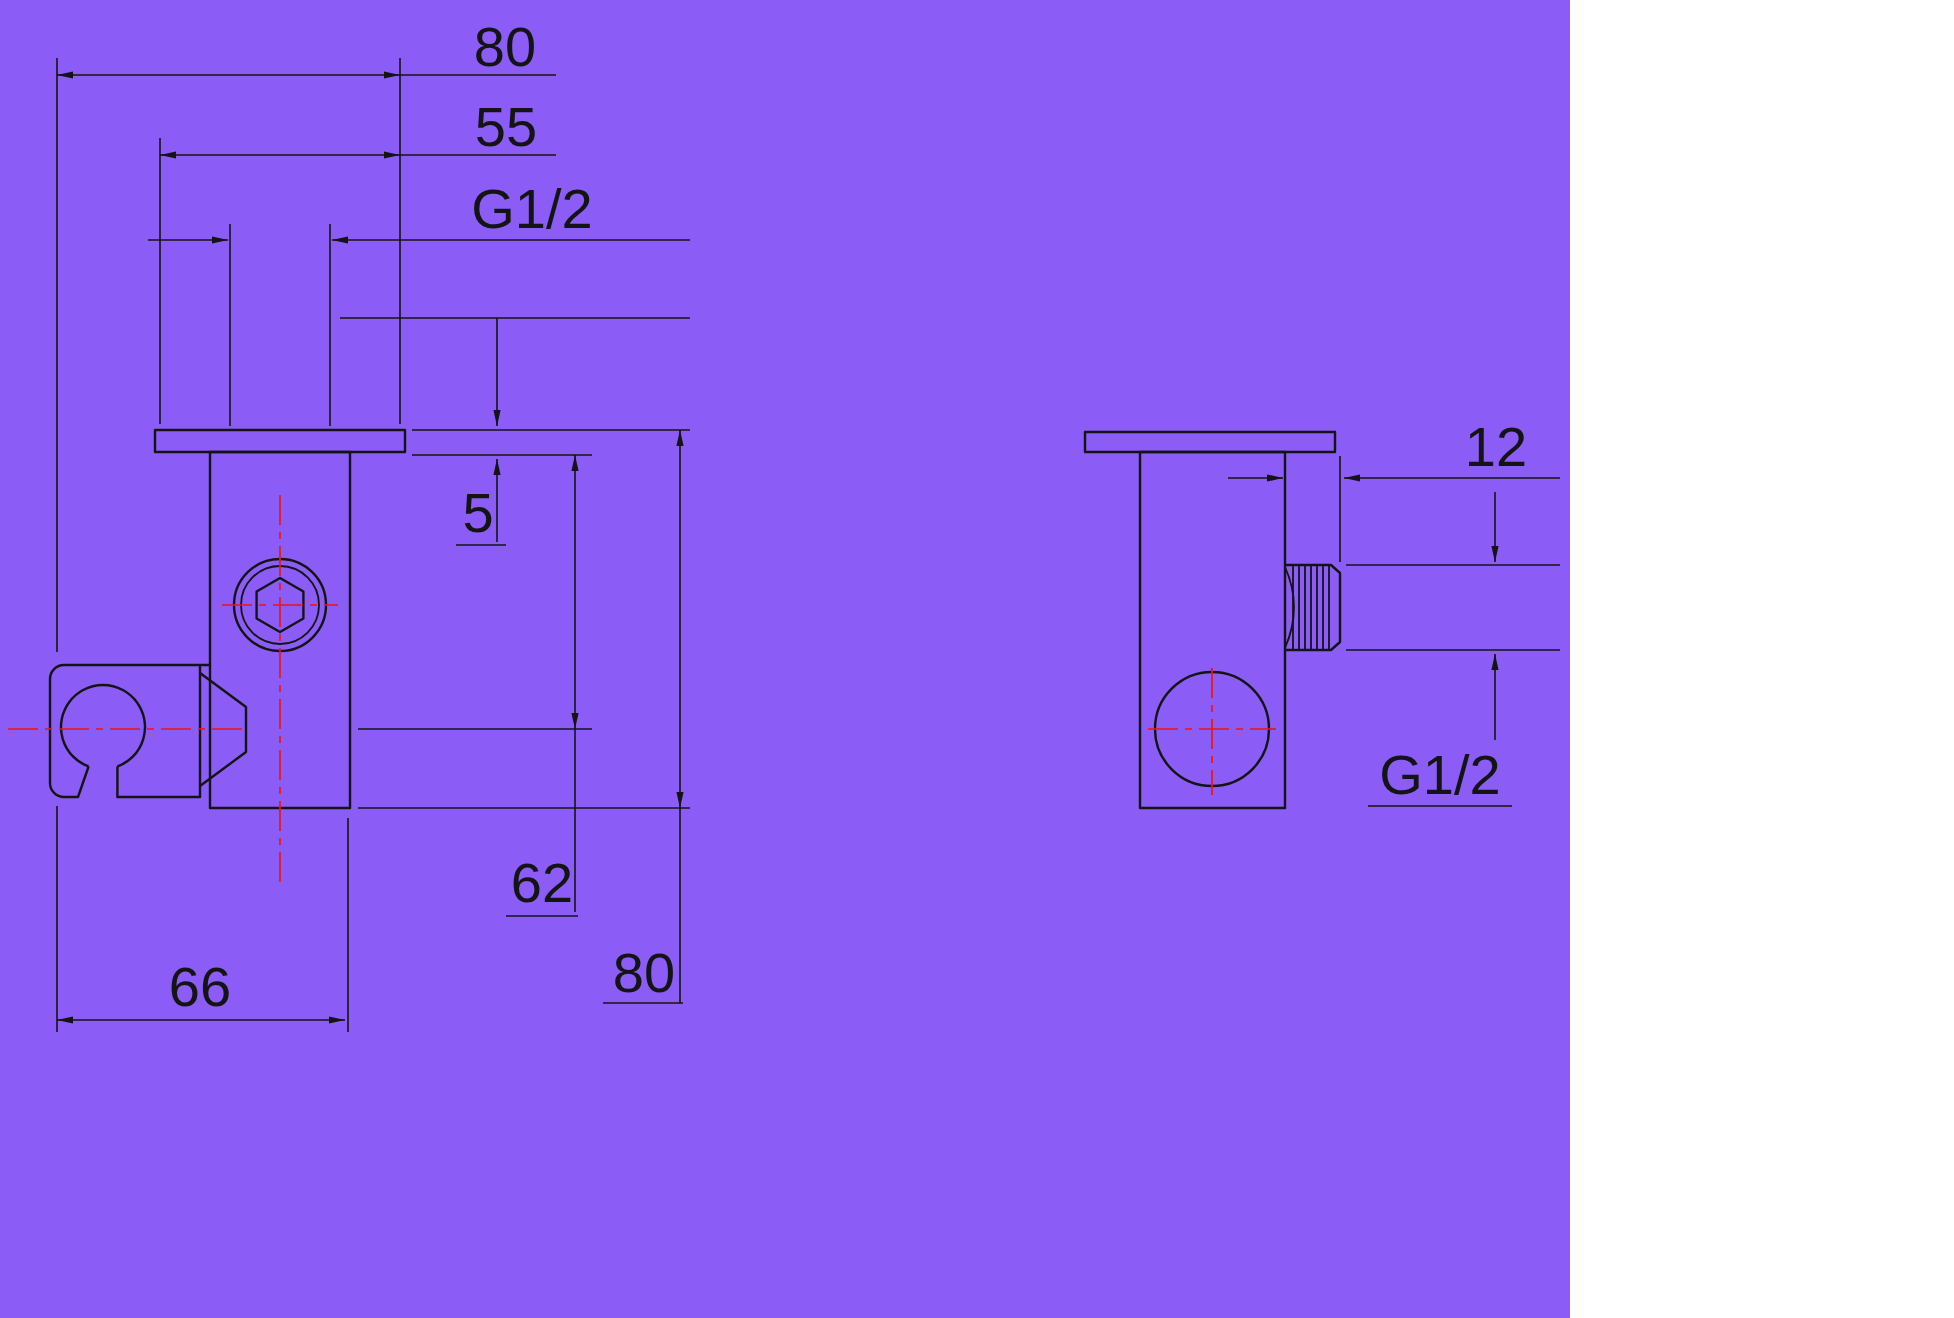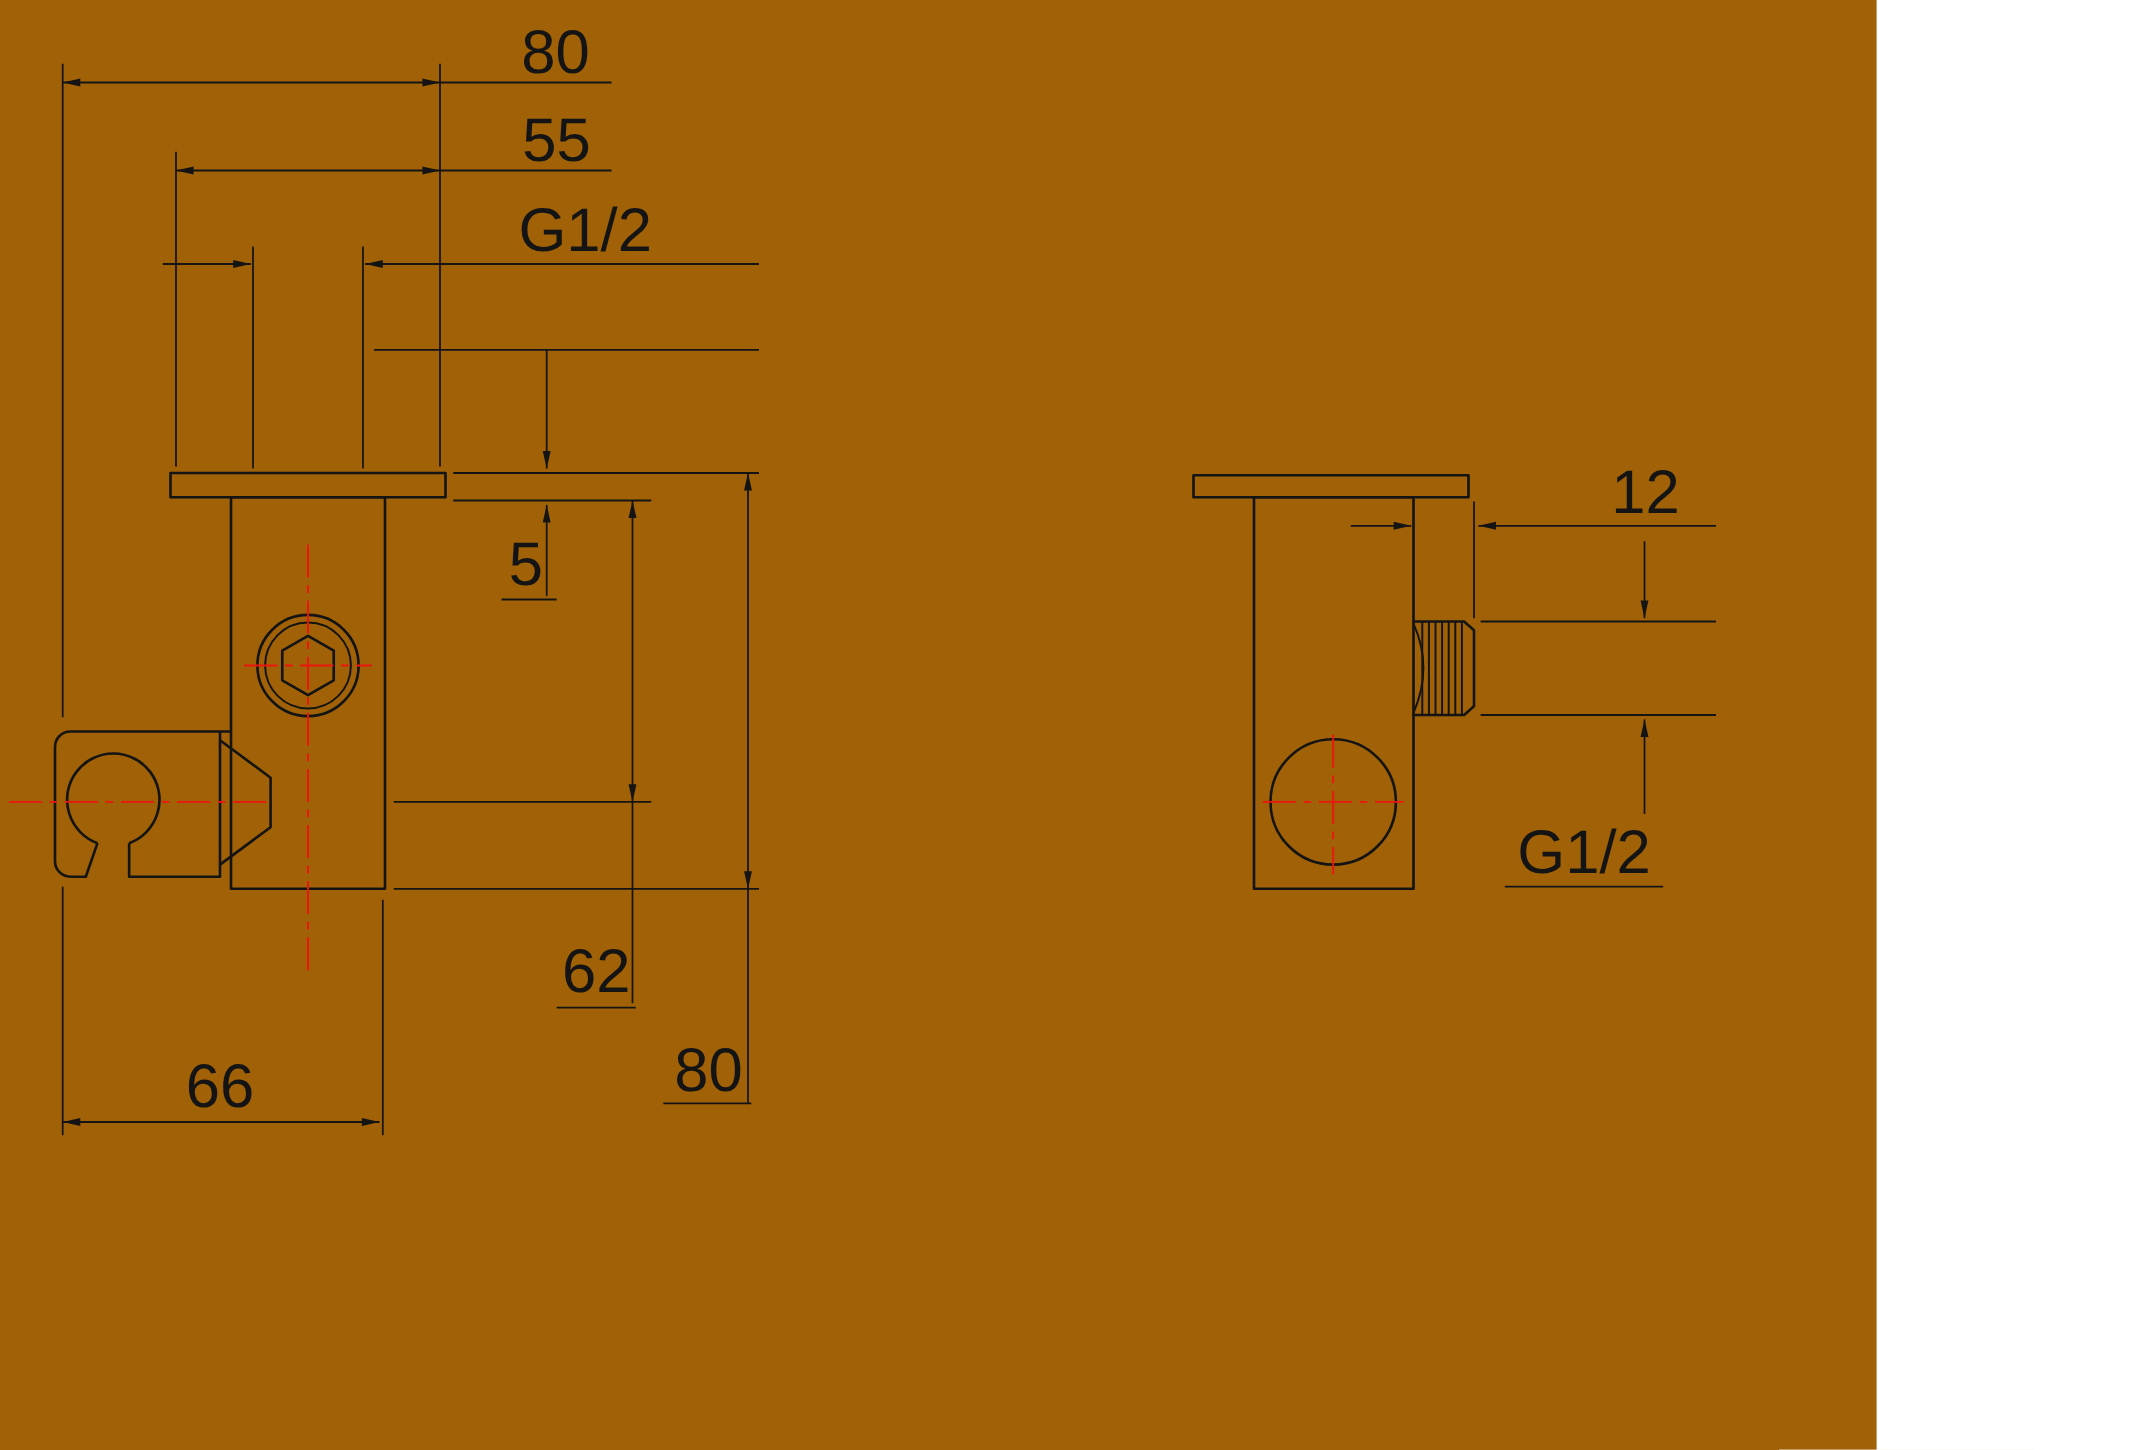--- a/index.html
+++ b/index.html
@@ -2,23 +2,23 @@
 <html><head>
 <meta charset="utf-8">
 <style>
   html, body {
     margin: 0;
     padding: 0;
     background: #ffffff;
   }
   .stage {
     position: relative;
-    width: 1706px;
+    width: 1570px;
     height: 1318px;
-    background: #a16207;
+    background: #8b5cf6;
     overflow: hidden;
   }
   svg { display: block; }
   .geo {
     fill: none;
     stroke: #141414;
     stroke-width: 2.4;
     stroke-linejoin: round;
   }
   .thin {

